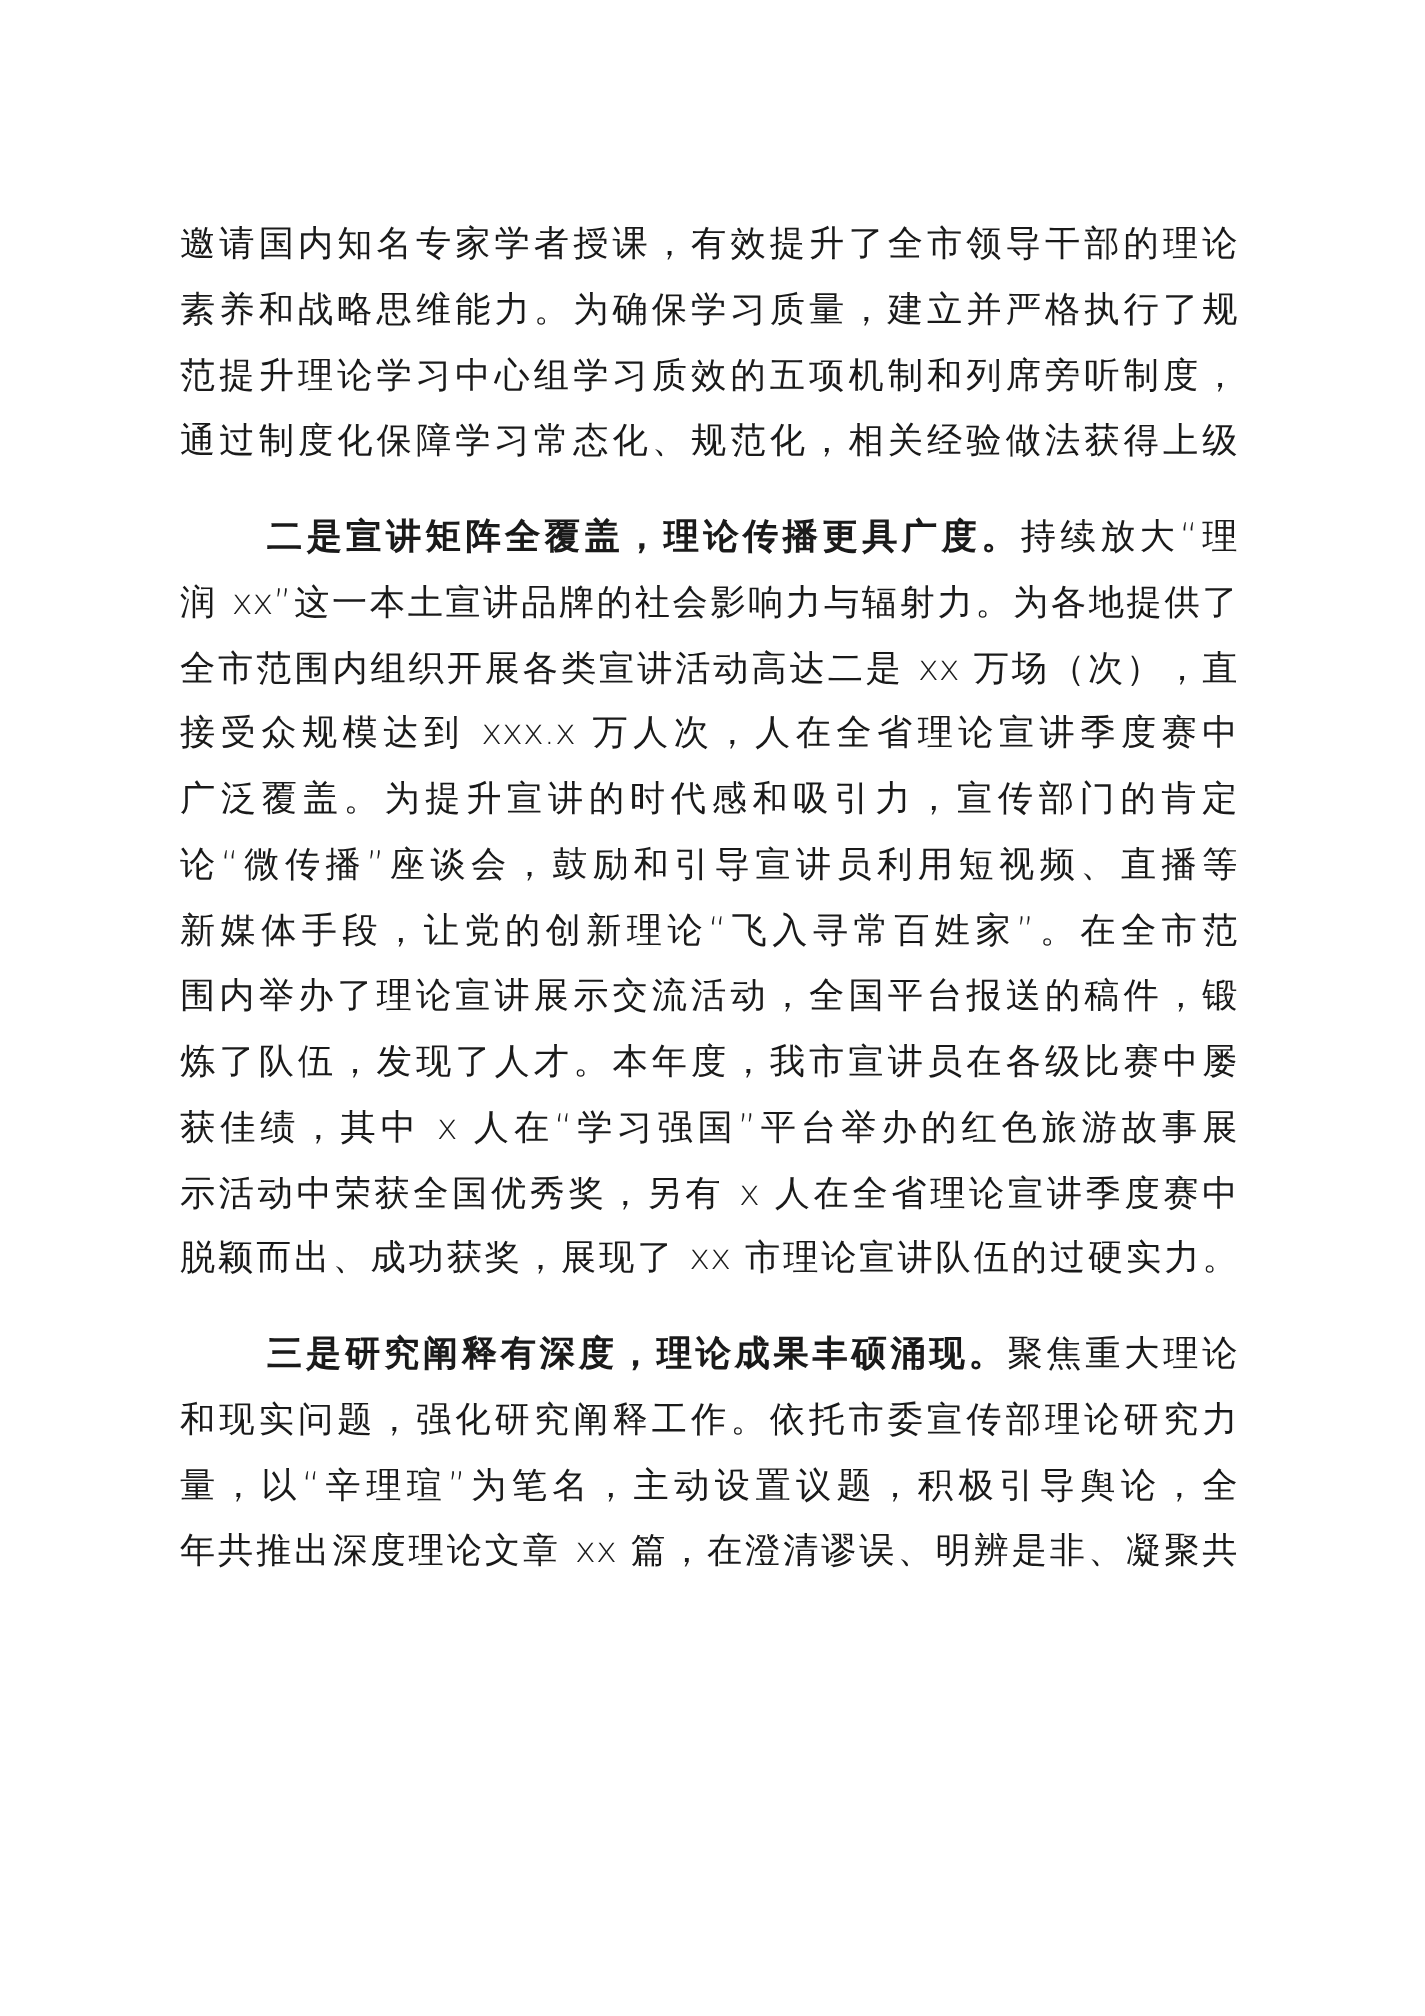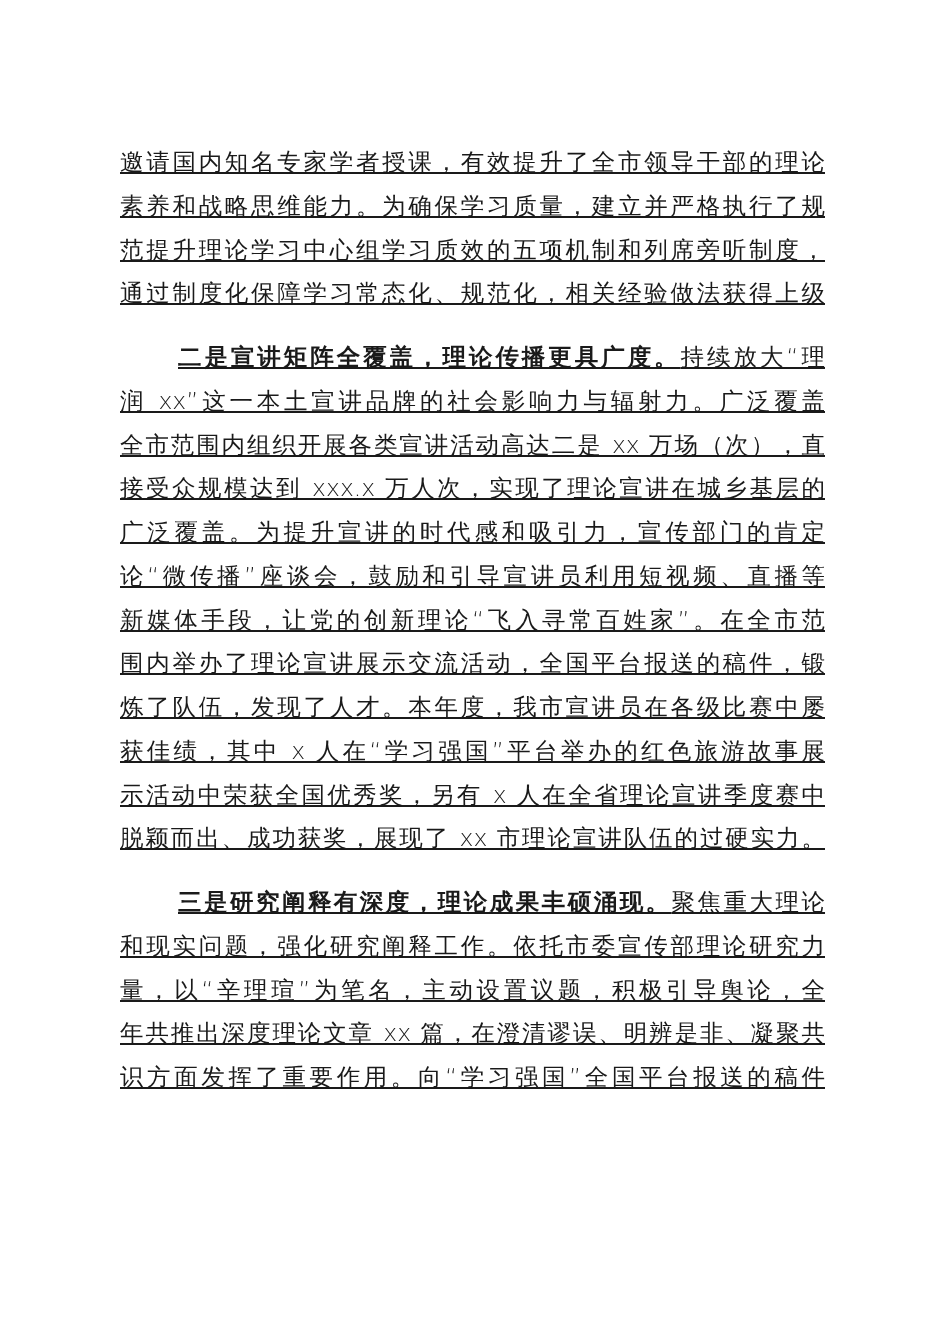--- a/index.html
+++ b/index.html
@@ -30,21 +30,20 @@
       width: 705px;
     }
     .line {
       height: 43.75px;
       line-height: 43.75px;
       font-size: 23.5px;
       white-space: nowrap;
       letter-spacing: 6.2px;
       font-weight: 300;
       overflow: visible;
-      text-decoration: underline;
     }
     .line.justify {
       text-align: justify;
       text-align-last: justify;
       letter-spacing: 0;
     }
     .line.indent {
       padding-left: 58px;
       margin-top: 20px;
     }
@@ -56,30 +55,29 @@
 </head>
 <body>
 
 <div class="page">
   <div class="body-text">
     <div class="line justify">邀请国内知名专家学者授课，有效提升了全市领导干部的理论</div>
     <div class="line justify">素养和战略思维能力。为确保学习质量，建立并严格执行了规</div>
     <div class="line justify">范提升理论学习中心组学习质效的五项机制和列席旁听制度，</div>
     <div class="line justify">通过制度化保障学习常态化、规范化，相关经验做法获得上级</div>
     <div class="line justify indent"><span class="lead">二是宣讲矩阵全覆盖，理论传播更具广度。</span><span>持续放大“理</span></div>
-    <div class="line justify">润 xx”这一本土宣讲品牌的社会影响力与辐射力。广泛覆盖</div>
+    <div class="line justify">润 xx”这一本土宣讲品牌的社会影响力与辐射力。为各地提供了</div>
     <div class="line justify">全市范围内组织开展各类宣讲活动高达二是 xx 万场（次），直</div>
-    <div class="line justify">接受众规模达到 xxx.x 万人次，实现了理论宣讲在城乡基层的</div>
+    <div class="line justify">接受众规模达到 xxx.x 万人次，人在全省理论宣讲季度赛中</div>
     <div class="line justify">广泛覆盖。为提升宣讲的时代感和吸引力，宣传部门的肯定</div>
     <div class="line justify">论“微传播”座谈会，鼓励和引导宣讲员利用短视频、直播等</div>
     <div class="line justify">新媒体手段，让党的创新理论“飞入寻常百姓家”。在全市范</div>
     <div class="line justify">围内举办了理论宣讲展示交流活动，全国平台报送的稿件，锻</div>
     <div class="line justify">炼了队伍，发现了人才。本年度，我市宣讲员在各级比赛中屡</div>
     <div class="line justify">获佳绩，其中 x 人在“学习强国”平台举办的红色旅游故事展</div>
     <div class="line justify">示活动中荣获全国优秀奖，另有 x 人在全省理论宣讲季度赛中</div>
     <div class="line justify">脱颖而出、成功获奖，展现了 xx 市理论宣讲队伍的过硬实力。</div>
     <div class="line justify indent"><span class="lead">三是研究阐释有深度，理论成果丰硕涌现。</span><span>聚焦重大理论</span></div>
     <div class="line justify">和现实问题，强化研究阐释工作。依托市委宣传部理论研究力</div>
     <div class="line justify">量，以“辛理瑄”为笔名，主动设置议题，积极引导舆论，全</div>
     <div class="line justify">年共推出深度理论文章 xx 篇，在澄清谬误、明辨是非、凝聚共</div>
-    <div class="line justify">识方面发挥了重要作用。向“学习强国”全国平台报送的稿件</div>
   </div>
 </div>
 
 </body></html>

